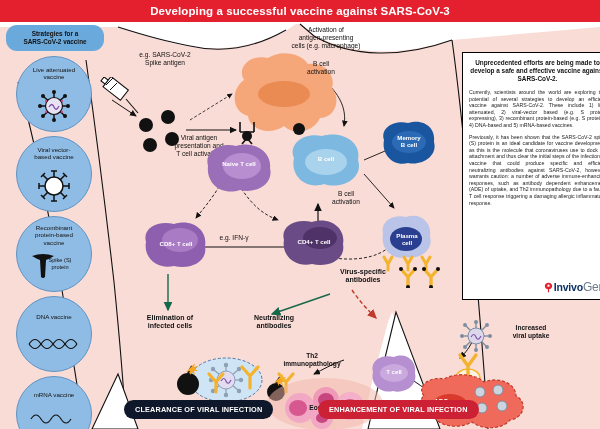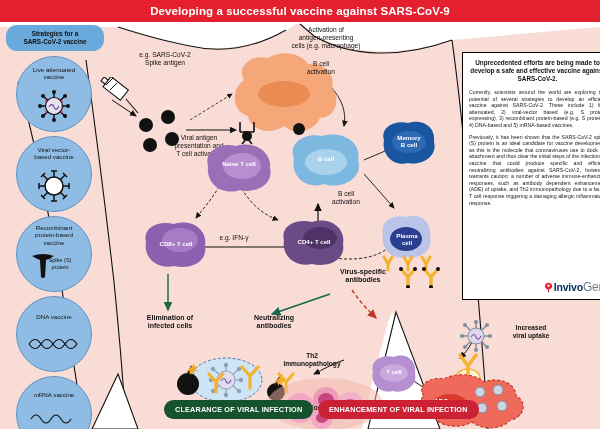--- a/index.html
+++ b/index.html
@@ -41,21 +41,21 @@
   .logo-mark{width:9px;height:11px;margin-right:1px;}
   .logo-t1{font-size:10.5px;font-weight:bold;color:#0a2f66;letter-spacing:-.2px;}
   .logo-t2{font-size:12px;color:#6f7b8a;letter-spacing:-.2px;}
 </style>
 </head>
 <body>
 
 <div id="page">
 
   <div class="header">
-    <div class="header-title">Developing a successful vaccine against SARS-CoV-9</div>
+    <div class="header-title">Developing a successful vaccine against SARS-CoV-3</div>
   </div>
 
   <div class="stage">
 
     <svg class="body-silhouette" viewBox="0 0 600 407">
       <path d="M 0,5 L 118,5 C 118,5 140,12 168,20 C 210,32 250,26 284,10 L 296,2 L 300,2
                L 312,12 C 352,34 400,34 452,18 L 600,5 L 600,407 L 440,407
                C 432,392 424,376 418,360 C 412,344 408,330 404,318
                L 396,300 L 392,290 L 388,300 L 380,330 L 372,360 L 362,407
                L 0,407 Z" fill="#f9dcd6" stroke="none"></path>
@@ -448,21 +448,21 @@
         <circle cx="64" cy="32" r="13" fill="#ef9bb8"></circle>
           <ellipse cx="64" cy="32" rx="8" ry="7" fill="#c8467f"></ellipse>
         <circle cx="88" cy="38" r="14" fill="#f4b0c8"></circle>
           <ellipse cx="88" cy="38" rx="8" ry="7" fill="#d6588f"></ellipse>
         <circle cx="60" cy="50" r="11" fill="#f2a8c4"></circle>
           <ellipse cx="60" cy="50" rx="6" ry="5" fill="#c8467f"></ellipse>
       </g>
     </svg>
     <div class="lbl lbl-b" style="left:292px;top:382px;width:72px;font-size:6.6px;">Eosinophils</div>
 
-    <div class="banner" style="left:124px;top:378px;background:#14532d;margin-left:40px;">
+    <div class="banner" style="left:124px;top:378px;background:#0f172a;">
       <div class="banner-t">CLEARANCE OF VIRAL INFECTION</div>
     </div>
     <div class="banner" style="left:318px;top:378px;background:#cc2034;">
       <div class="banner-t">ENHANCEMENT OF VIRAL INFECTION</div>
     </div>
 
     <div class="panel">
       <div class="panel-h">Unprecedented efforts are being made to develop a safe and effective vaccine against SARS-CoV-2.</div>
       <div class="panel-p">Currently, scientists around the world are exploring the potential of several strategies to develop an efficient vaccine against SARS-CoV-2. These include 1) live attenuated, 2) viral-vector based (e.g. S protein expressing), 3) recombinant protein-based (e.g. S protein), 4) DNA-based and 5) mRNA-based vaccines.</div>
       <div class="panel-p">Previously, it has been shown that the SARS-CoV-2 spike (S) protein is an ideal candidate for vaccine development, as this is the molecule that coronaviruses use to dock for attachment and thus clear the initial steps of the infection. A vaccine that could produce specific and efficient neutralizing antibodies against SARS-CoV-2, however, warrants caution: a number of adverse immune-enhancing responses, such as antibody dependent enhancement (ADE) of uptake, and Th2 immunopathology due to a faulty T cell response triggering a damaging allergic inflammatory response.</div>

